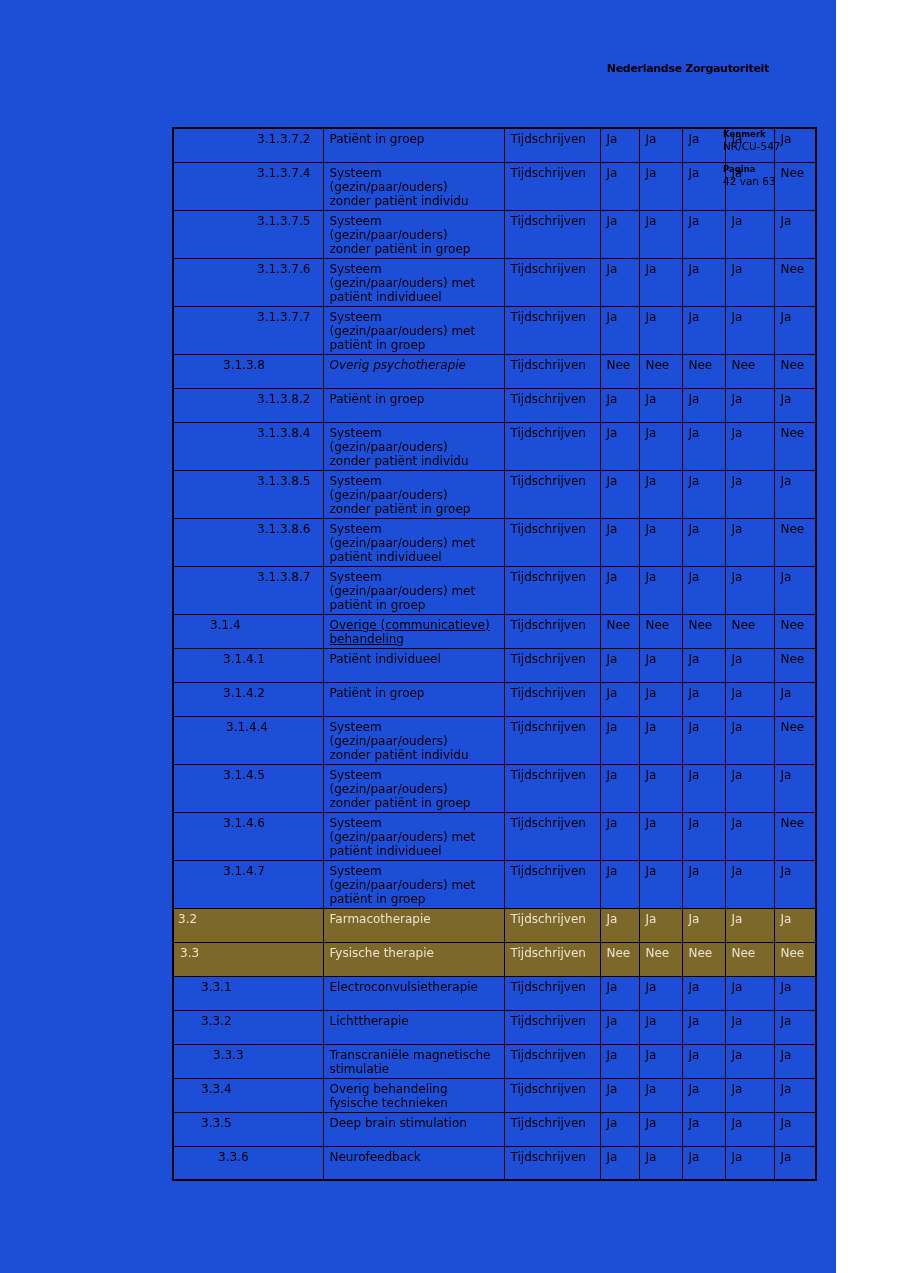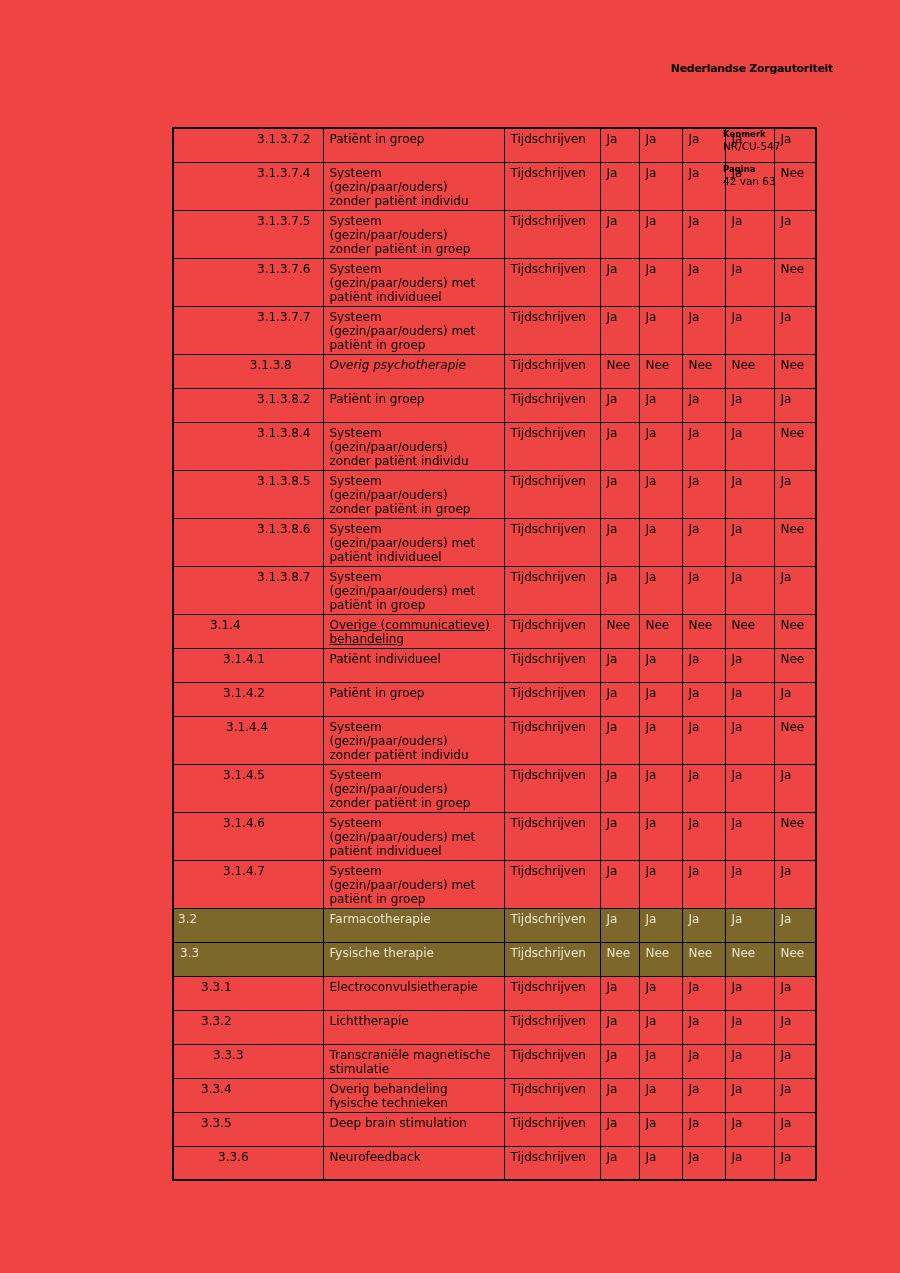--- a/index.html
+++ b/index.html
@@ -1,20 +1,20 @@
 <!DOCTYPE html>
 <html style="--highlight-bg: #7d682b; --highlight-text: #ece4cf;"><head>
 <meta charset="utf-8">
 <style>
   html, body { margin: 0; padding: 0; background: #ffffff; }
   .page {
     position: relative;
-    width: 900px;
+    width: 836px;
     height: 1273px;
-    background: #ef4444;
+    background: #1d4ed8;
     color: #000000;
     font-family: "DejaVu Sans", sans-serif;
     overflow: hidden;
   }
   .org-header {
     position: absolute;
     top: 62px;
     right: 67px;
     font-size: 11px;
     font-weight: bold;
@@ -134,21 +134,21 @@
 (gezin/paar/ouders) met
 patiënt in groep</td>
           <td class="reg">Tijdschrijven</td>
           <td class="val">Ja</td>
           <td class="val">Ja</td>
           <td class="val">Ja</td>
           <td class="val">Ja</td>
           <td class="val">Ja</td>
         </tr>
         <tr style="height: 34px;">
-          <td class="code" style="padding-left: 49px; text-align: center;">3.1.3.8</td>
+          <td class="code" style="padding-left: 49px;">3.1.3.8</td>
           <td class="desc italic">Overig psychotherapie</td>
           <td class="reg">Tijdschrijven</td>
           <td class="val">Nee</td>
           <td class="val">Nee</td>
           <td class="val">Nee</td>
           <td class="val">Nee</td>
           <td class="val">Nee</td>
         </tr>
         <tr style="height: 34px;">
           <td class="code" style="padding-left: 83px;">3.1.3.8.2</td>

